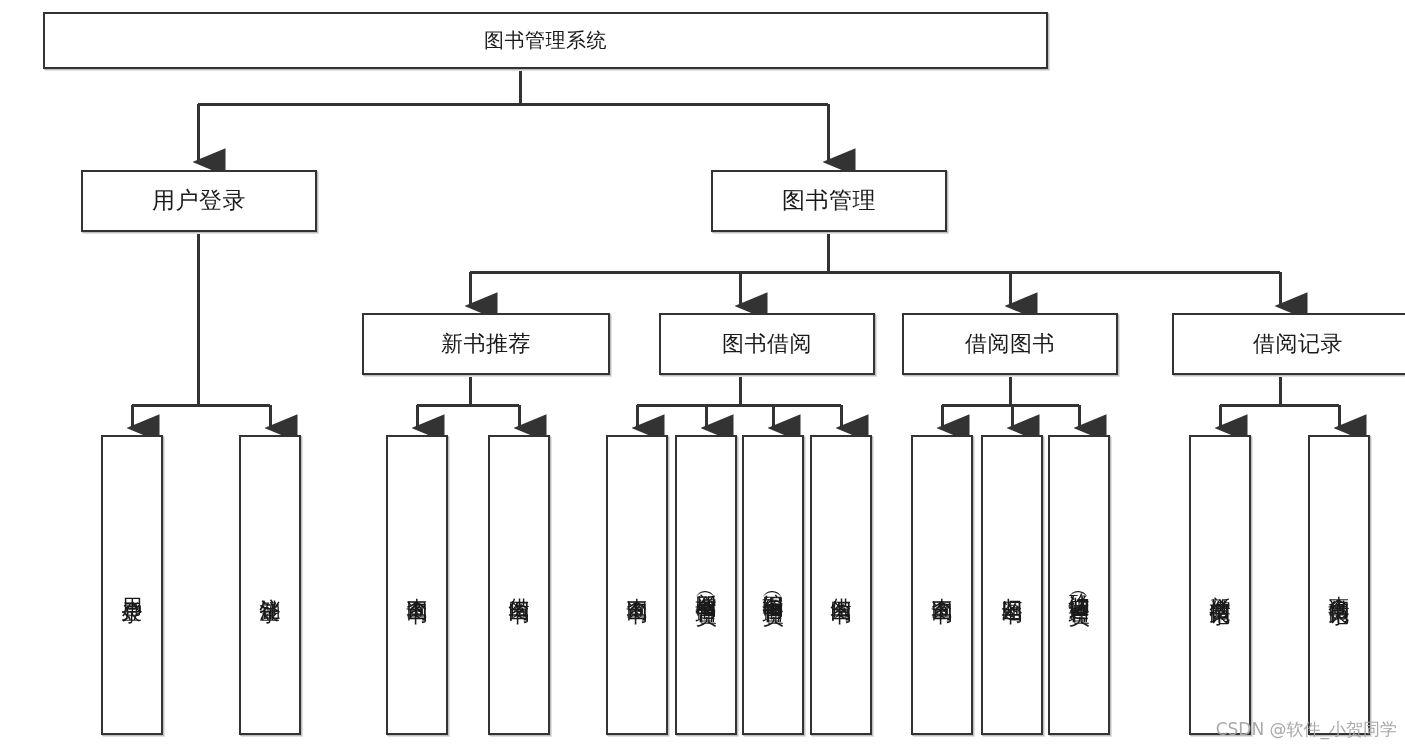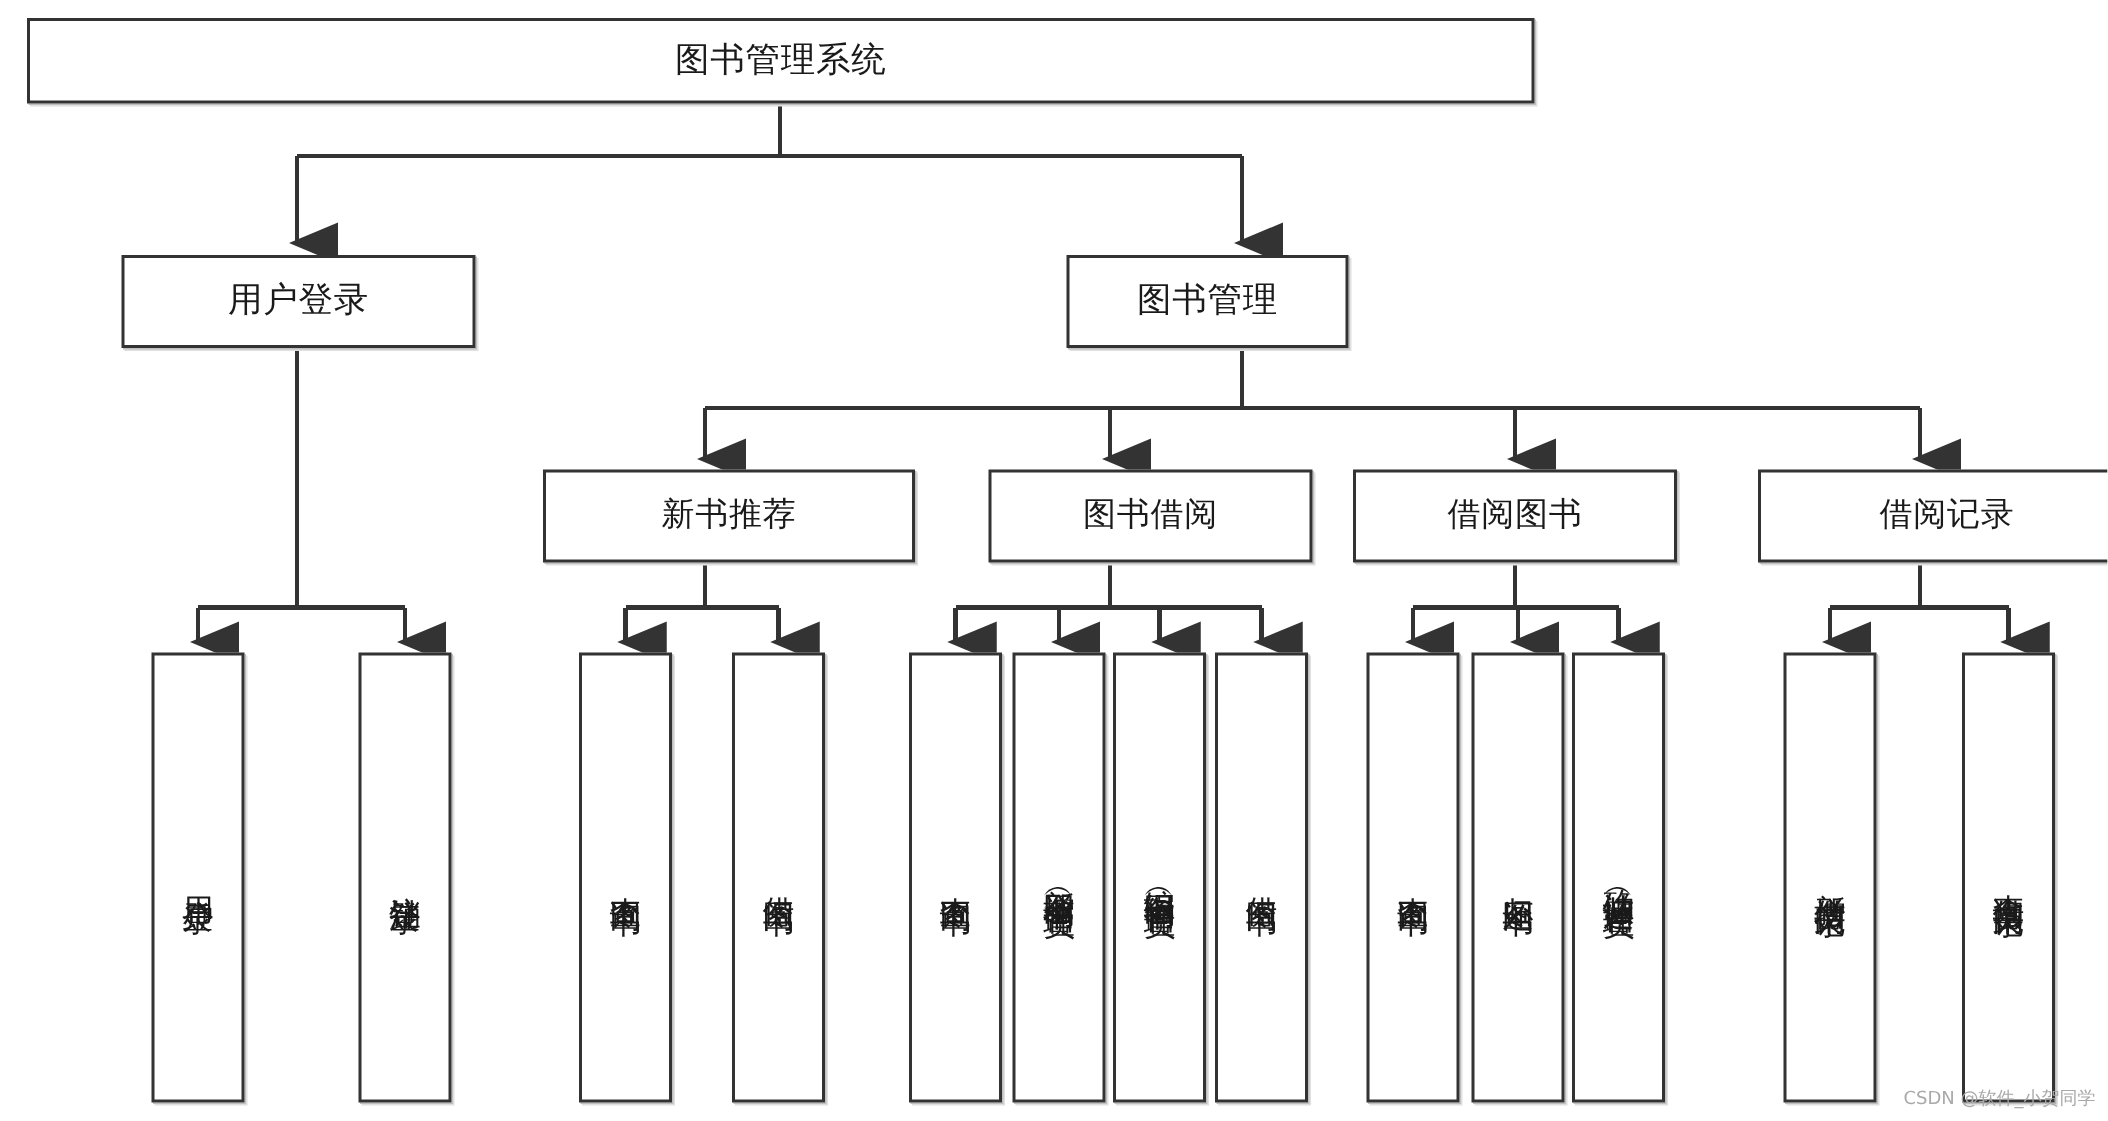--- a/index.html
+++ b/index.html
@@ -38,21 +38,22 @@
     color: #1a1a1a;
     z-index: 2;
   }
   .node-label {
     display: block;
     text-align: center;
     line-height: 1.18;
     letter-spacing: 0.5px;
   }
   .node-root {
-    font-size: 23px;
+    font-size: 20px;
+    margin-left: 25px;
   }
   .node-l1 {
     font-size: 23px;
   }
   .node-l2 {
     font-size: 22px;
   }
   .node-leaf {
     font-size: 21px;
   }
@@ -60,21 +61,21 @@
     writing-mode: vertical-rl;
     text-orientation: upright;
     line-height: 1.05;
     letter-spacing: 2px;
     white-space: nowrap;
   }
   #watermark {
     position: absolute;
     right: 8px;
     bottom: 6px;
-    font-size: 12px;
+    font-size: 17px;
     color: #a9a9a9;
     z-index: 5;
     white-space: nowrap;
     font-family: "DejaVu Sans", "Liberation Sans", sans-serif;
   }
 </style>
 </head>
 <body>
 
 <div id="diagram-root">
@@ -130,21 +131,21 @@
     </g>
   </svg>
 
   <div class="node node-root" style="left: 18px; top: 12px; width: 1005px; height: 57px;">
     <span class="node-label">图书管理系统</span>
   </div>
 
   <div class="node node-l1" style="left: 81px; top: 170px; width: 236px; height: 62px;">
     <span class="node-label">用户登录</span>
   </div>
-  <div class="node node-l1" style="left: 711px; top: 170px; width: 188px; height: 62px;">
+  <div class="node node-l1" style="left: 711px; top: 170px; width: 236px; height: 62px;">
     <span class="node-label">图书管理</span>
   </div>
 
   <div class="node node-l2" style="left: 362px; top: 313px; width: 248px; height: 62px;">
     <span class="node-label">新书推荐</span>
   </div>
   <div class="node node-l2" style="left: 616px; top: 313px; width: 216px; height: 62px; margin-left: 43px;">
     <span class="node-label">图书借阅</span>
   </div>
   <div class="node node-l2" style="left: 902px; top: 313px; width: 216px; height: 62px;">

